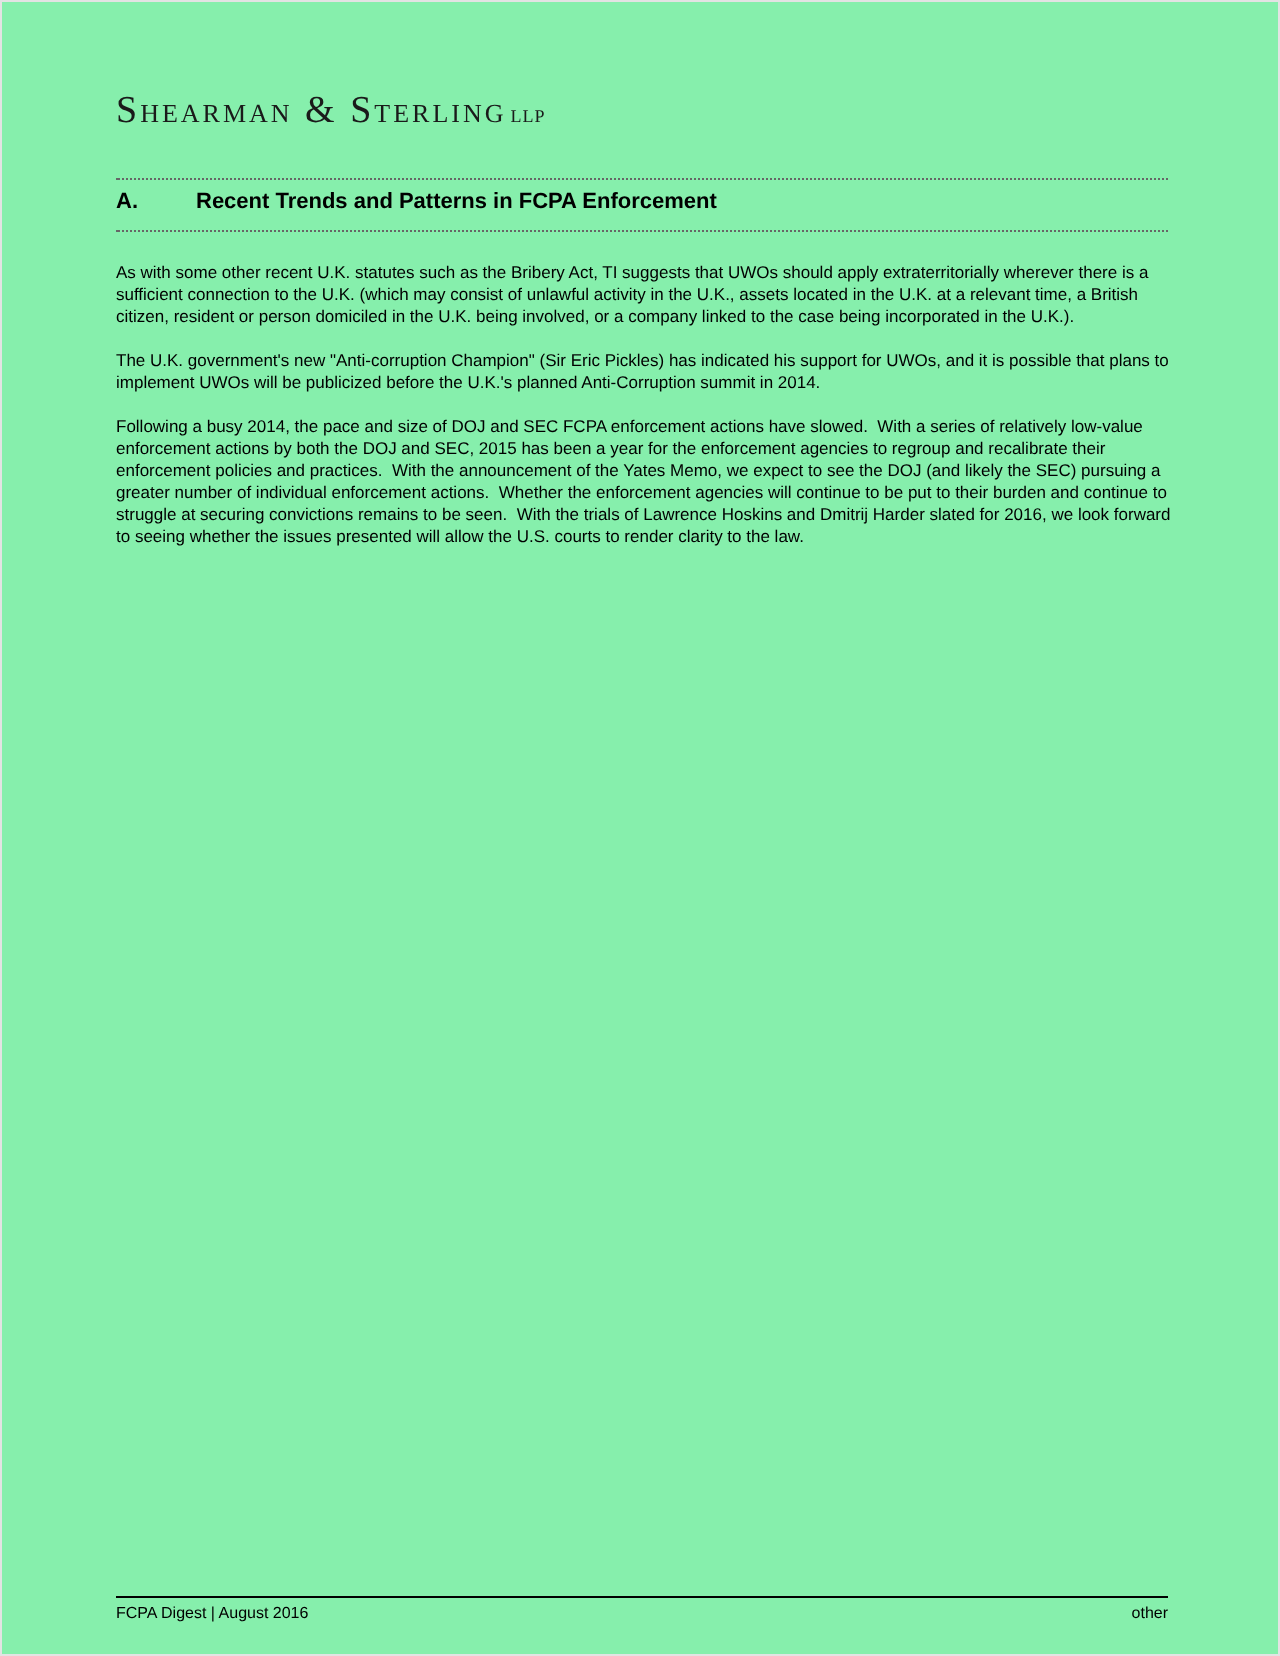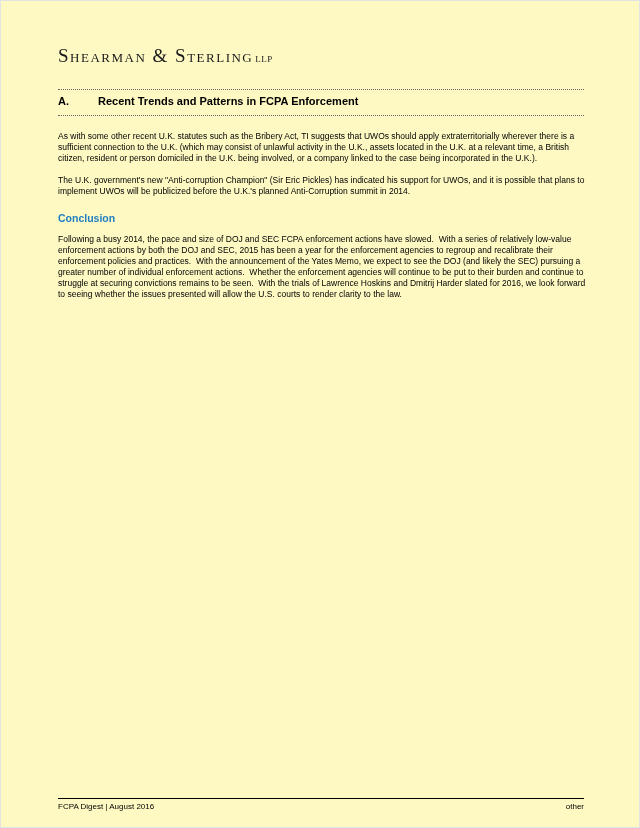--- a/index.html
+++ b/index.html
@@ -5,21 +5,21 @@
   html, body {
     margin: 0;
     padding: 0;
     background: #f2f2f2;
   }
   .page {
     position: relative;
     width: 640px;
     height: 828px;
     margin: 0;
-    background: #fef9c3;
+    background: #86efac;
     border: 1px solid #e3e3e3;
     box-sizing: border-box;
     font-family: "Liberation Sans", sans-serif;
     color: #111;
     overflow: hidden;
   }
   .letterhead {
     position: absolute;
     left: 57px;
     top: 44px;
@@ -104,21 +104,20 @@
   <div class="section-heading">
     <span class="heading-number">A.</span>
     <span class="heading-title">Recent Trends and Patterns in FCPA Enforcement</span>
   </div>
 
   <div class="rule-dotted rule-heading"></div>
 
   <div class="body-content">
     <p class="para">As with some other recent U.K. statutes such as the Bribery Act, TI suggests that UWOs should apply extraterritorially wherever there is a sufficient connection to the U.K. (which may consist of unlawful activity in the U.K., assets located in the U.K. at a relevant time, a British citizen, resident or person domiciled in the U.K. being involved, or a company linked to the case being incorporated in the U.K.).</p>
     <p class="para">The U.K. government's new "Anti-corruption Champion" (Sir Eric Pickles) has indicated his support for UWOs, and it is possible that plans to implement UWOs will be publicized before the U.K.'s planned Anti-Corruption summit in 2014.</p>
-    <h2 class="conclusion">Conclusion</h2>
     <p class="para">Following a busy 2014, the pace and size of DOJ and SEC FCPA enforcement actions have slowed.  With a series of relatively low-value enforcement actions by both the DOJ and SEC, 2015 has been a year for the enforcement agencies to regroup and recalibrate their enforcement policies and practices.  With the announcement of the Yates Memo, we expect to see the DOJ (and likely the SEC) pursuing a greater number of individual enforcement actions.  Whether the enforcement agencies will continue to be put to their burden and continue to struggle at securing convictions remains to be seen.  With the trials of Lawrence Hoskins and Dmitrij Harder slated for 2016, we look forward to seeing whether the issues presented will allow the U.S. courts to render clarity to the law.</p>
   </div>
 
   <div class="footer">
     <span>FCPA Digest | August 2016</span>
     <span>other</span>
   </div>
 
 </div>
 

